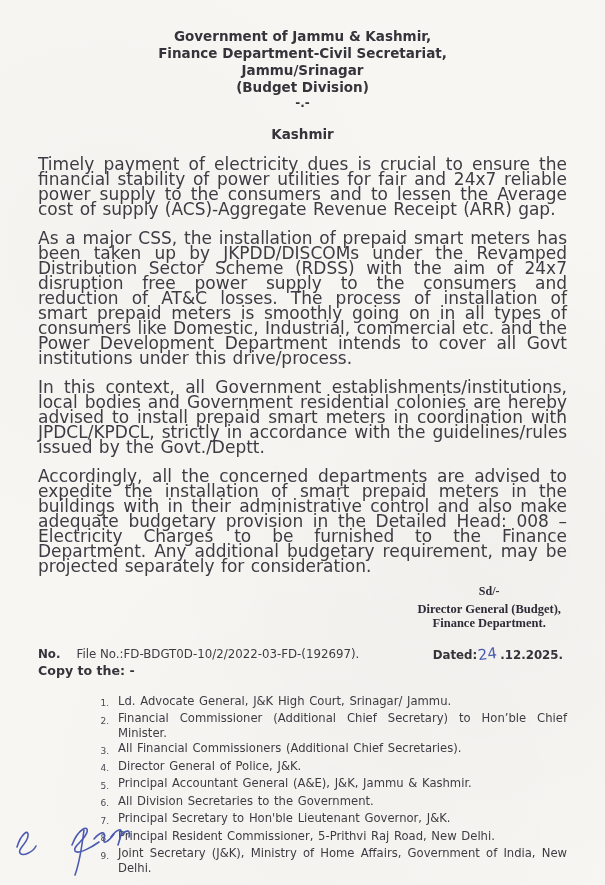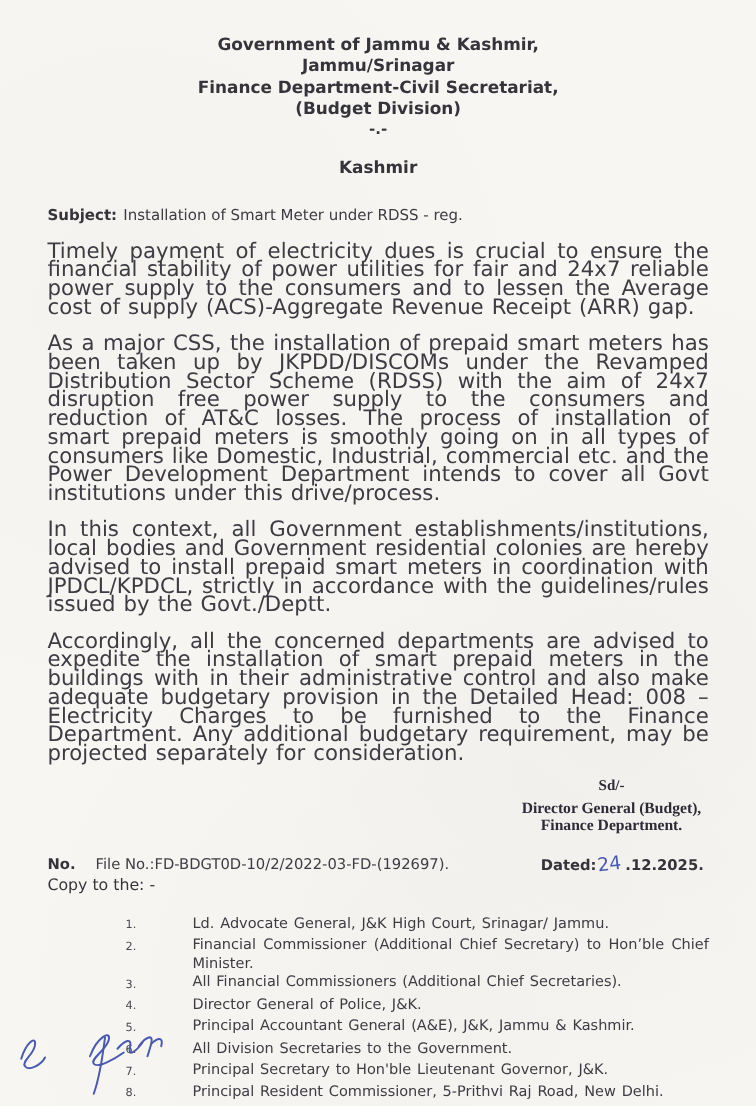--- a/index.html
+++ b/index.html
@@ -25,50 +25,47 @@
   .subject-line .lbl { font-weight:bold; margin-right:5px; color:#35343b; }
   p.body-para { margin:14px 0 0 0; font-size:17px; line-height:15px; text-align:justify; word-spacing:1px; }
   .signoff-block {
     width:max-content; margin:10px 6px 0 auto; text-align:center;
     font-family:"Liberation Serif", serif; font-weight:bold; color:#2e2b37;
     font-size:12.5px; line-height:14.5px;
   }
   .signoff-block .sd { font-size:12px; margin-bottom:3px; }
   .ref-row { display:flex; justify-content:space-between; align-items:flex-start; margin-top:16px; font-size:11.8px; line-height:15px; }
   .ref-left .no-lbl { font-weight:bold; margin-right:16px; color:#35343b; }
-  .ref-left .copy-to { font-weight:normal; font-size:12.6px; color:#35343b; margin-top:1px; }
+  .ref-left .copy-to { font-weight:bold; font-size:12.6px; color:#35343b; margin-top:1px; }
   .dated { font-weight:bold; white-space:nowrap; color:#35343b; padding-right:4px; }
   .hand-day {
     display:inline-block; transform:rotate(-7deg);
     color:#4a5ab0; font-weight:400; font-size:15px; margin:0 3px 0 1px;
   }
   .copy-list { margin:16px 0 0 57px; padding:0; }
   .copy-item { display:flex; font-size:11.6px; line-height:15px; }
   .copy-item .num { flex:0 0 14px; text-align:right; margin-right:9px; font-size:9px; padding-top:2.5px; color:#4a4950; }
-  .copy-item .txt { flex:1; text-align:justify; word-spacing:1px;margin-left:36px; }
+  .copy-item .txt { flex:1; text-align:justify; word-spacing:1px; }
   .signature-svg { position:absolute; left:8px; top:820px; }
 </style>
 </head>
 <body>
 
 <div class="page">
 
   <div class="doc-header">
     <div>Government of Jammu &amp; Kashmir,</div>
+    <div>Finance Department-Civil Secretariat,</div>
     <div>Jammu/Srinagar</div>
-    <div>Finance Department-Civil Secretariat,</div>
     <div>(Budget Division)</div>
   </div>
   <div class="separator">-.-</div>
 
   <div class="doc-title">Kashmir</div>
 
-  <div class="subject-line">
-    <span class="lbl">Subject:</span><span>Installation of Smart Meter under RDSS - reg.</span>
-  </div>
 
   <p class="body-para">Timely payment of electricity dues is crucial to ensure the financial stability of power utilities for fair and 24x7 reliable power supply to the consumers and to lessen the Average cost of supply (ACS)-Aggregate Revenue Receipt (ARR) gap.</p>
   <p class="body-para">As a major CSS, the installation of prepaid smart meters has been taken up by JKPDD/DISCOMs under the Revamped Distribution Sector Scheme (RDSS) with the aim of 24x7 disruption free power supply to the consumers and reduction of AT&amp;C losses. The process of installation of smart prepaid meters is smoothly going on in all types of consumers like Domestic, Industrial, commercial etc. and the Power Development Department intends to cover all Govt institutions under this drive/process.</p>
   <p class="body-para">In this context, all Government establishments/institutions, local bodies and Government residential colonies are hereby advised to install prepaid smart meters in coordination with JPDCL/KPDCL, strictly in accordance with the guidelines/rules issued by the Govt./Deptt.</p>
   <p class="body-para">Accordingly, all the concerned departments are advised to expedite the installation of smart prepaid meters in the buildings with in their administrative control and also make adequate budgetary provision in the Detailed Head: 008 – Electricity Charges to be furnished to the Finance Department. Any additional budgetary requirement, may be projected separately for consideration.</p>
 
   <div class="signoff-block">
     <div class="sd">Sd/-</div>
     <div>Director General (Budget),</div>
     <div>Finance Department.</div>

